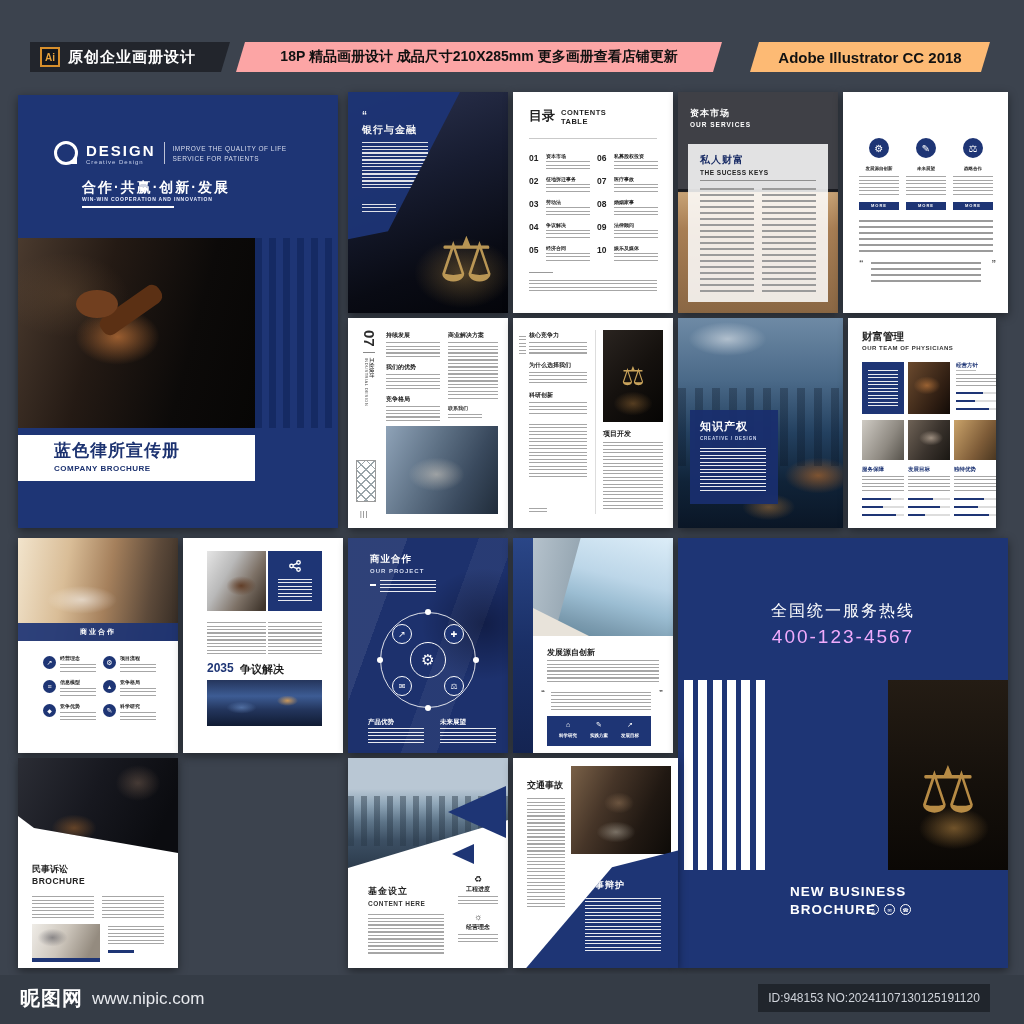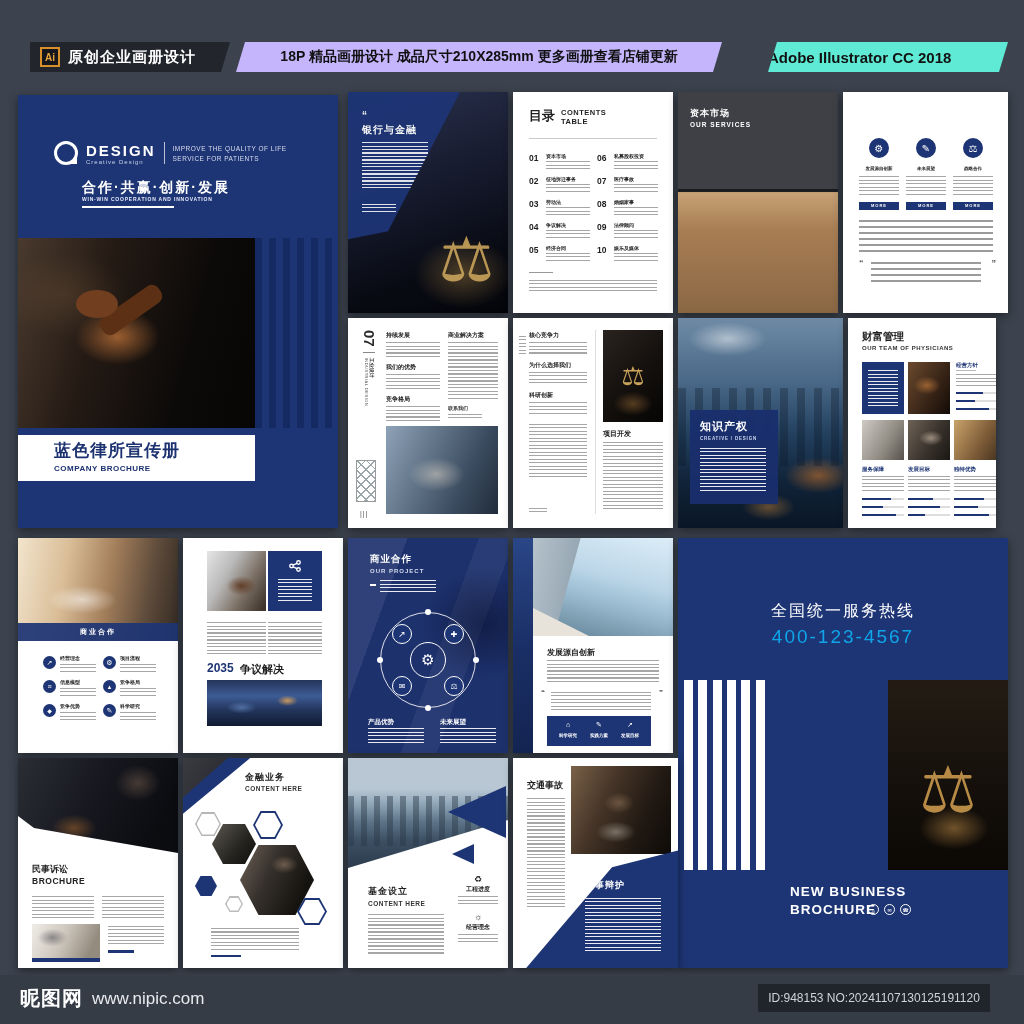--- a/index.html
+++ b/index.html
@@ -12,22 +12,22 @@
 .t{position:absolute;white-space:nowrap;line-height:1.15;margin:0}
 .ln{position:absolute;background:repeating-linear-gradient(#9b9b9b 0 2px,transparent 2px 6px)}
 .lnf{position:absolute;background:repeating-linear-gradient(#a6a6a6 0 1px,transparent 1px 3.5px)}
 .lnwf{position:absolute;background:repeating-linear-gradient(rgba(255,255,255,.9) 0 1px,transparent 1px 3.5px)}
 .cc{position:absolute;border-radius:50%;display:flex;align-items:center;justify-content:center}
 .hx{clip-path:polygon(25% 0,75% 0,100% 50%,75% 100%,25% 100%,0 50%);position:absolute}
 .pb{position:absolute;height:2px;background:#ddd}
 .pb i{display:block;height:100%;background:#1e3575}
 .hdr{position:absolute;top:42px;height:30px;display:flex;align-items:center}
 #hL{left:30px;width:200px;background:#22252c;clip-path:polygon(0 0,100% 0,calc(100% - 9px) 100%,0 100%);gap:8px;padding:0 16px 0 10px}
-#hM{left:236px;width:486px;background:#c4b5fd;clip-path:polygon(9px 0,100% 0,calc(100% - 9px) 100%,0 100%);justify-content:center}
-#hR{left:768px;width:240px;background:#5eead4;clip-path:polygon(9px 0,100% 0,calc(100% - 9px) 100%,0 100%);justify-content:flex-start}
+#hM{left:236px;width:486px;background:#fca5a5;clip-path:polygon(9px 0,100% 0,calc(100% - 9px) 100%,0 100%);justify-content:center}
+#hR{left:750px;width:240px;background:#fdba74;clip-path:polygon(9px 0,100% 0,calc(100% - 9px) 100%,0 100%);justify-content:center}
 .ai{width:20px;height:20px;border:2px solid #d78f2c;color:#e8a33d;background:#15171c;font-weight:bold;font-size:10px;display:flex;align-items:center;justify-content:center;flex:none}
 .qr{width:24px;height:24px;border:3px solid #fff;border-radius:50%;position:relative;flex:none}
 .qr:after{content:"";position:absolute;right:-2px;bottom:-2px;width:0;height:0;border-left:7px solid transparent;border-bottom:8px solid #fff}
 </style>
 </head>
 <body>
 
 <div id="cv">
 
   <div class="hdr" id="hL">
@@ -115,20 +115,27 @@
     <div class="t" style="left:84px;top:154px;font-size:8.5px;font-weight:800;color:#222">10</div>
       <div class="t" style="left:101px;top:154px;font-size:5px;font-weight:bold;color:#222">娱乐及媒体</div>
       <div class="lnf" style="left:101px;top:161px;width:44px;height:8px"></div>
     <div class="a" style="left:16px;top:180px;width:24px;height:1px;background:#999"></div>
     <div class="lnf" style="left:16px;top:188px;width:128px;height:14px"></div>
   </div>
 
   <div class="pg" style="left:678px;top:92px;width:160px;height:221px;background:linear-gradient(#3f4046 0 44%,#1c1d22 44%,#17181c 45%,#c7a275 45.5%,#a87e54 62%,#8a6744 100%)">
     <div class="t" style="left:12px;top:16px;color:#fff;font-size:9px;font-weight:800;letter-spacing:1px">资本市场</div>
     <div class="t" style="left:12px;top:29px;color:#fff;font-size:6.5px;font-weight:800;letter-spacing:1px">OUR SERVICES</div>
+    <div class="a" style="left:10px;top:52px;width:140px;height:158px;background:rgba(255,255,255,.85)">
+      <div class="t" style="left:12px;top:10px;color:#1a2d66;font-size:10px;font-weight:800;letter-spacing:1px">私人财富</div>
+      <div class="t" style="left:12px;top:25px;color:#222;font-size:6.5px;font-weight:800;letter-spacing:.5px">THE SUCESS KEYS</div>
+      <div class="a" style="left:12px;top:36px;width:116px;height:1px;background:#8f8f8f"></div>
+      <div class="ln" style="left:12px;top:44px;width:54px;height:104px"></div>
+      <div class="ln" style="left:74px;top:44px;width:54px;height:104px"></div>
+    </div>
   </div>
 
   <div class="pg" style="left:843px;top:92px;width:165px;height:221px;background:linear-gradient(#3a3b40 0 26%,#1d1e23 26% 28%,#b5placeholder 0,#b58a5e 28% 42%,#e9e3d8 42% 100%)">
     <div class="a" style="left:8px;top:36px;width:149px;height:176px;background:rgba(255,255,255,.82)"></div>
     <div class="cc nvy" style="left:24px;top:44px;width:24px;height:24px;border:2px solid #fff">
         <span style="color:#fff;font-size:10px">⚙</span>
       </div>
     <div class="cc nvy" style="left:71px;top:44px;width:24px;height:24px;border:2px solid #fff">
         <span style="color:#fff;font-size:10px">✎</span>
       </div>
@@ -362,21 +369,21 @@
       <div class="t" style="left:8px;top:17px;width:26px;text-align:center;color:#fff;font-size:4.5px;font-weight:bold">科学研究</div>
       <div class="t" style="left:39px;top:5px;width:26px;text-align:center;color:#fff;font-size:7px">✎</div>
       <div class="t" style="left:39px;top:17px;width:26px;text-align:center;color:#fff;font-size:4.5px;font-weight:bold">实践方案</div>
       <div class="t" style="left:70px;top:5px;width:26px;text-align:center;color:#fff;font-size:7px">↗</div>
       <div class="t" style="left:70px;top:17px;width:26px;text-align:center;color:#fff;font-size:4.5px;font-weight:bold">发展目标</div>
     </div>
   </div>
 
   <div class="pg nvy" style="left:678px;top:538px;width:330px;height:430px">
     <div class="t" style="left:0;top:64px;width:330px;text-align:center;color:#fff;font-size:16px;letter-spacing:2px">全国统一服务热线</div>
-    <div class="t" style="left:0;top:88px;width:330px;text-align:center;color:#0ea5e9;font-size:19px;letter-spacing:2px">400-123-4567</div>
+    <div class="t" style="left:0;top:88px;width:330px;text-align:center;color:#f0abfc;font-size:19px;letter-spacing:2px">400-123-4567</div>
     <div class="a" style="left:6px;top:142px;width:86px;height:190px;background:repeating-linear-gradient(90deg,#fff 0 9px,transparent 9px 14.3px)"></div>
     <div class="a" style="left:210px;top:142px;width:120px;height:190px;background:radial-gradient(ellipse 50px 30px at 55% 78%,rgba(190,140,70,.55),transparent 70%),linear-gradient(#241c14 0%,#15100b 55%,#0b0805 100%);display:flex;align-items:center;justify-content:center">
       <span style="color:#b78b45;font-size:64px;margin-top:30px">⚖</span>
     </div>
     <div class="t" style="left:112px;top:346px;color:#fff;font-size:13.5px;font-weight:800;letter-spacing:1px">NEW BUSINESS</div>
     <div class="t" style="left:112px;top:364px;color:#fff;font-size:13.5px;font-weight:800;letter-spacing:1px">BROCHURE</div>
     <div class="cc" style="left:190px;top:366px;width:11px;height:11px;border:1px solid #fff">
         <span style="color:#fff;font-size:5px">⌂</span>
       </div>
     <div class="cc" style="left:206px;top:366px;width:11px;height:11px;border:1px solid #fff">
@@ -392,43 +399,20 @@
     <div class="t" style="left:14px;top:106px;font-size:9px;font-weight:800;color:#1f1f1f">民事诉讼</div>
     <div class="t" style="left:14px;top:119px;font-size:8.5px;font-weight:800;color:#222;letter-spacing:.5px">BROCHURE</div>
     <div class="lnf" style="left:14px;top:138px;width:62px;height:22px"></div>
     <div class="lnf" style="left:84px;top:138px;width:62px;height:22px"></div>
     <div class="a" style="left:14px;top:166px;width:68px;height:34px;background:radial-gradient(ellipse 20px 12px at 30% 40%,rgba(60,60,70,.5),transparent 75%),linear-gradient(115deg,#efece7 0%,#cdc6bc 45%,#948b7f 85%)"></div>
     <div class="a nvy" style="left:14px;top:200px;width:68px;height:4px"></div>
     <div class="lnf" style="left:90px;top:168px;width:56px;height:20px"></div>
     <div class="a nvy" style="left:90px;top:192px;width:26px;height:3px"></div>
   </div>
 
-  <div class="pg" style="left:183px;top:758px;width:160px;height:210px">
-    <div class="a" style="left:0;top:0;width:160px;height:90px;clip-path:polygon(0 0,34% 0,0 46%);background:linear-gradient(120deg,#3a3b41 0%,#1d1e24 50%,#0d0e12 100%)"></div>
-    <div class="a nvy" style="left:0;top:0;width:160px;height:90px;clip-path:polygon(28% 0,42% 0,0 62%,0 44%)"></div>
-    <div class="t" style="left:62px;top:14px;font-size:9px;font-weight:800;color:#1f1f1f;letter-spacing:1px">金融业务</div>
-    <div class="t" style="left:62px;top:27px;font-size:6.5px;font-weight:800;color:#333;letter-spacing:.5px">CONTENT HERE</div>
-    <div class="hx" style="left:12px;top:54px;width:26px;height:24px;background:#b5b5b5">
-        <div class="hx" style="left:1.5px;top:1.5px;width:23px;height:21px;background:#fff"></div>
-      </div>
-    <div class="hx" style="left:70px;top:53px;width:30px;height:28px;background:#1e3575">
-        <div class="hx" style="left:2px;top:2px;width:26px;height:24px;background:#fff"></div>
-      </div>
-    <div class="hx" style="left:29px;top:66px;width:44px;height:40px;background:linear-gradient(130deg,#5a5850 0%,#26241f 60%,#0f0e0c 100%)"></div>
-    <div class="hx" style="left:57px;top:87px;width:74px;height:70px;background: radial-gradient(ellipse 18px 12px at 60% 28%,rgba(205,170,135,.4),transparent 75%),linear-gradient(115deg,#6e6256 0%,#35302c 40%,#15130f 80%)"></div>
-    <div class="hx nvy" style="left:12px;top:118px;width:22px;height:20px"></div>
-    <div class="hx" style="left:42px;top:138px;width:18px;height:16px;background:#bbb">
-        <div class="hx" style="left:1.5px;top:1.5px;width:15px;height:13px;background:#fff"></div>
-      </div>
-    <div class="hx" style="left:114px;top:140px;width:30px;height:27px;background:#1e3575">
-        <div class="hx" style="left:2px;top:2px;width:26px;height:23px;background:#fff"></div>
-      </div>
-    <div class="lnf" style="left:28px;top:170px;width:88px;height:24px"></div>
-    <div class="a nvy" style="left:28px;top:197px;width:30px;height:2px"></div>
-  </div>
 
   <div class="pg" style="left:348px;top:758px;width:160px;height:210px">
     <div class="a" style="left:0;top:0;width:160px;height:110px;background:linear-gradient(#b9c7d4 0 28%,#8fa6b8 42%,#5d7488 58%,#3c4f63 75%,#2c3b4c 100%)">
       <div class="a" style="left:0;top:38px;width:160px;height:50px;background:repeating-linear-gradient(90deg,rgba(40,55,70,.75) 0 6px,transparent 6px 13px);opacity:.6"></div>
     </div>
     <div class="a" style="left:0;top:62px;width:160px;height:48px;clip-path:polygon(0 100%,100% 0,100% 100%);background:#fff"></div>
     <div class="a nvy" style="left:100px;top:28px;width:58px;height:52px;clip-path:polygon(100% 0,100% 100%,0 50%)"></div>
     <div class="a nvy" style="left:104px;top:86px;width:22px;height:20px;clip-path:polygon(100% 0,100% 100%,0 50%)"></div>
     <div class="t" style="left:20px;top:128px;font-size:9px;font-weight:800;color:#1f1f1f;letter-spacing:1px">基金设立</div>
     <div class="t" style="left:20px;top:142px;font-size:6.5px;font-weight:800;color:#333;letter-spacing:.5px">CONTENT HERE</div>

